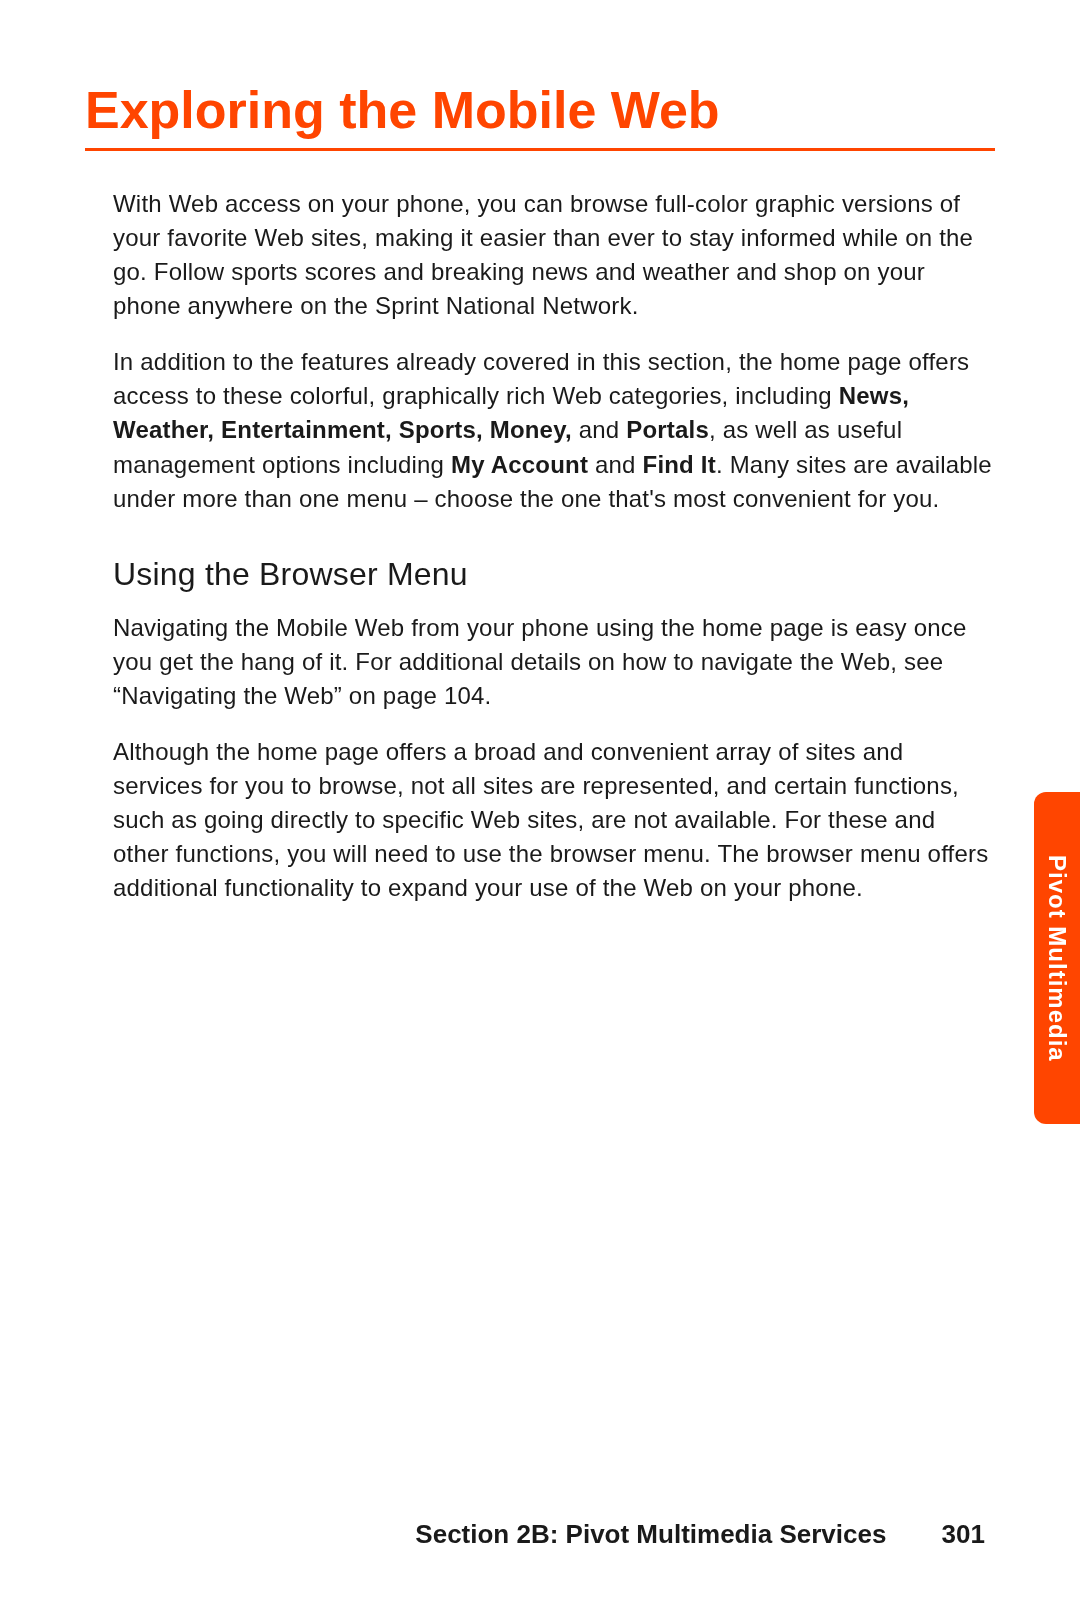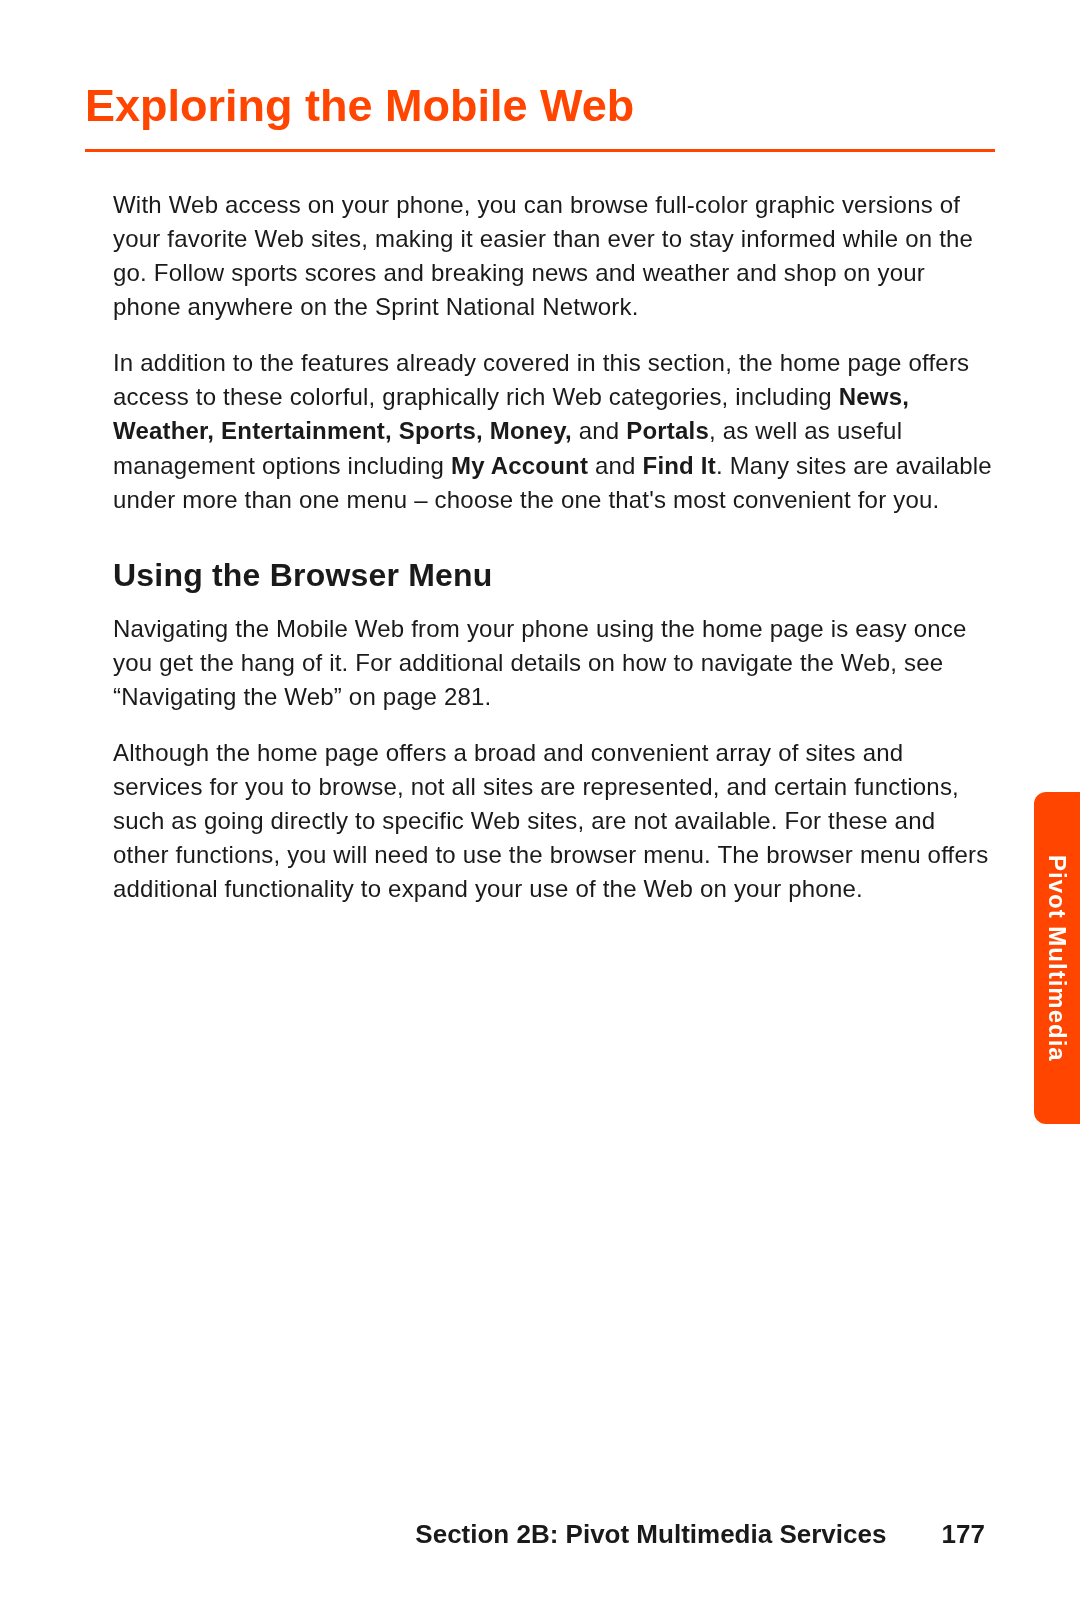--- a/index.html
+++ b/index.html
@@ -13,36 +13,36 @@
       background: #fff;
       font-family: Arial, Helvetica, sans-serif;
       position: relative;
       color: #1a1a1a;
     }
     .page {
       padding: 80px 85px 0 85px;
     }
     .title {
       color: #ff4500;
-      font-size: 45px;
+      font-size: 52px;
       font-weight: bold;
-      padding-bottom: 17px;
+      padding-bottom: 8px;
       border-bottom: 3px solid #ff4500;
       margin-bottom: 36px;
     }
     .body-text {
       font-size: 24px;
       line-height: 1.42;
       margin-bottom: 22px;
       padding-left: 28px;
       letter-spacing: 0.2px;
     }
     .subheading {
       font-size: 32px;
-      font-weight: bold;
+      font-weight: normal;
       margin-top: 40px;
       margin-bottom: 18px;
       padding-left: 28px;
       letter-spacing: 0.2px;
     }
     .bold {
       font-weight: bold;
       text-align: center;
     }
     .side-tab {
@@ -84,25 +84,25 @@
   <h1 class="title">Exploring the Mobile Web</h1>
 
   <p class="body-text">With Web access on your phone, you can browse full-color graphic versions of your favorite Web sites, making it easier than ever to stay informed while on the go. Follow sports scores and breaking news and weather and shop on your phone anywhere on the Sprint National Network.</p>
 
   <p class="body-text">
     <span>In addition to the features already covered in this section, the home page offers access to these colorful, graphically rich Web categories, including </span><span class="bold">News, Weather, Entertainment, Sports, Money,</span><span> and </span><span class="bold">Portals</span><span>, as well as useful management options including </span><span class="bold">My Account</span><span> and </span><span class="bold">Find It</span><span>. Many sites are available under more than one menu – choose the one that's most convenient for you.</span>
   </p>
 
   <h2 class="subheading">Using the Browser Menu</h2>
 
-  <p class="body-text">Navigating the Mobile Web from your phone using the home page is easy once you get the hang of it. For additional details on how to navigate the Web, see “Navigating the Web” on page 281.</p>
+  <p class="body-text">Navigating the Mobile Web from your phone using the home page is easy once you get the hang of it. For additional details on how to navigate the Web, see “Navigating the Web” on page 104.</p>
 
   <p class="body-text">Although the home page offers a broad and convenient array of sites and services for you to browse, not all sites are represented, and certain functions, such as going directly to specific Web sites, are not available. For these and other functions, you will need to use the browser menu. The browser menu offers additional functionality to expand your use of the Web on your phone.</p>
 </div>
 
 <div class="side-tab">
   <span class="side-tab-text">Pivot Multimedia</span>
 </div>
 
 <div class="footer">
   <span class="section">Section 2B: Pivot Multimedia Services</span>
-  <span>177</span>
+  <span>301</span>
 </div>
 
 </body></html>

